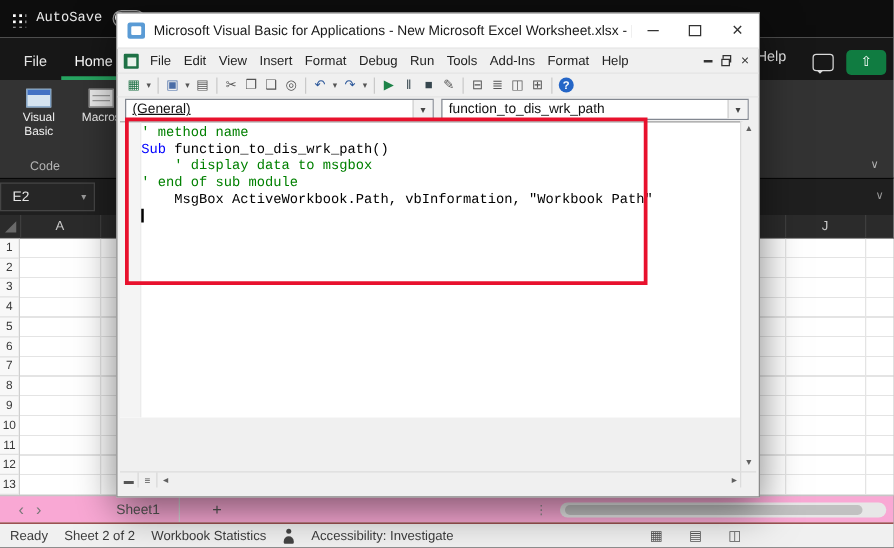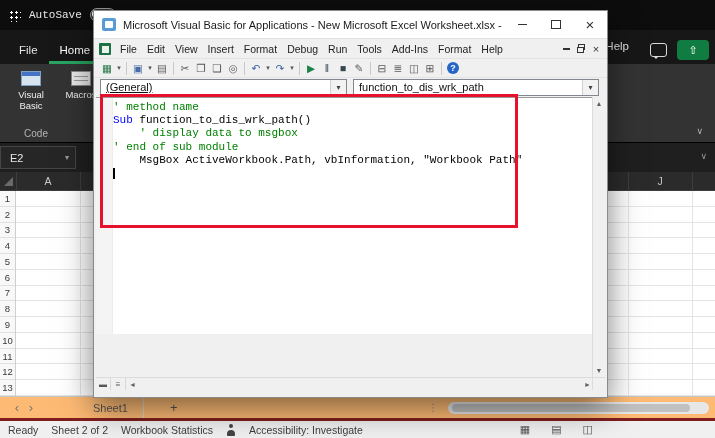--- a/index.html
+++ b/index.html
@@ -52,34 +52,34 @@
   .col-letter{position:absolute;top:3px;transform:translateX(-50%);color:#c9c9c9;font-size:10.5px;}
   .htick{position:absolute;top:0;bottom:0;width:1px;background:#3e3e3e;}
 
   .xl-grid{position:absolute;left:0;top:191px;width:715px;height:205px;background:#fff;
     background-image:repeating-linear-gradient(to bottom,#ffffff 0,#ffffff 14.77px,#e4e4e4 14.77px,#e4e4e4 15.77px);}
   .vline{position:absolute;top:0;bottom:0;width:1px;background:#e4e4e4;}
   .rowheads{position:absolute;left:0;top:0;width:16px;height:100%;background:#f8f8f8;border-right:1px solid #cfcfcf;box-sizing:border-box;}
   .row-header{height:15.77px;box-sizing:border-box;border-bottom:1px solid #e0e0e0;
               font-size:9.5px;color:#3a3a3a;display:flex;align-items:center;justify-content:center;}
 
-  .xl-sheettabs{position:absolute;left:0;top:396px;width:715px;height:22px;background:#fdba74;
+  .xl-sheettabs{position:absolute;left:0;top:396px;width:715px;height:22px;background:#f9a8d4;
                 border-top:1px solid #c6c6c6;box-sizing:border-box;display:flex;align-items:center;font-size:11px;color:#555;}
   .nav-left,.nav-right{width:14px;text-align:center;color:#777;font-size:13px;}
   .nav-left{margin-left:10px;} .nav-left::after{content:"‹";} .nav-right::after{content:"›";}
   .sheet-tab-list{display:flex;margin-left:40px;height:100%;align-items:stretch;}
   .sheet-tab{padding:0 15px;display:flex;align-items:center;border-right:1px solid #d6d6d6;}
   .sheet-tab.active{background:#fff;color:#1e6b43;font-weight:bold;border-bottom:2px solid #1e6b43;box-sizing:border-box;}
   .add-sheet{margin-left:26px;font-size:13px;color:#555;}
   .tab-dots{position:absolute;left:428px;color:#888;font-size:10px;}
   .tab-dots::after{content:"⋮";}
   .hscrollbar-xl{position:absolute;left:448px;right:6px;top:5px;height:12px;background:#e7e7e7;border-radius:6px;}
   .hscrollbar-xl .thumb{position:absolute;left:4px;width:238px;top:2px;bottom:2px;background:#c1c1c1;border-radius:5px;}
 
-  .xl-statusbar{position:absolute;left:0;top:418px;width:715px;height:20px;background:#f0f0f0;border-top:3px solid #7f1d1d;
+  .xl-statusbar{position:absolute;left:0;top:418px;width:715px;height:20px;background:#f0f0f0;border-top:1px solid #7f1d1d;
                 box-sizing:border-box;display:flex;align-items:center;gap:13px;padding-left:8px;font-size:10.5px;color:#3c3c3c;}
   .person-icon{position:relative;width:10px;height:12px;display:inline-block;}
   .person-icon::before{content:"";position:absolute;top:0;left:3px;width:4px;height:4px;border-radius:50%;background:#444;}
   .person-icon::after{content:"";position:absolute;bottom:0;left:1px;width:8px;height:6px;border-radius:4px 4px 1px 1px;background:#444;}
   .status-view-icons{position:absolute;right:122px;top:0;bottom:0;display:flex;align-items:center;gap:21px;}
   .view-icon{font-size:11px;color:#555;}
 
   
   .vba{position:absolute;left:93px;top:10px;width:515px;height:388px;background:#f0f0f0;border:1px solid #8a8a8a;
        box-sizing:border-box;box-shadow:0 10px 30px rgba(0,0,0,.5);z-index:10;}

